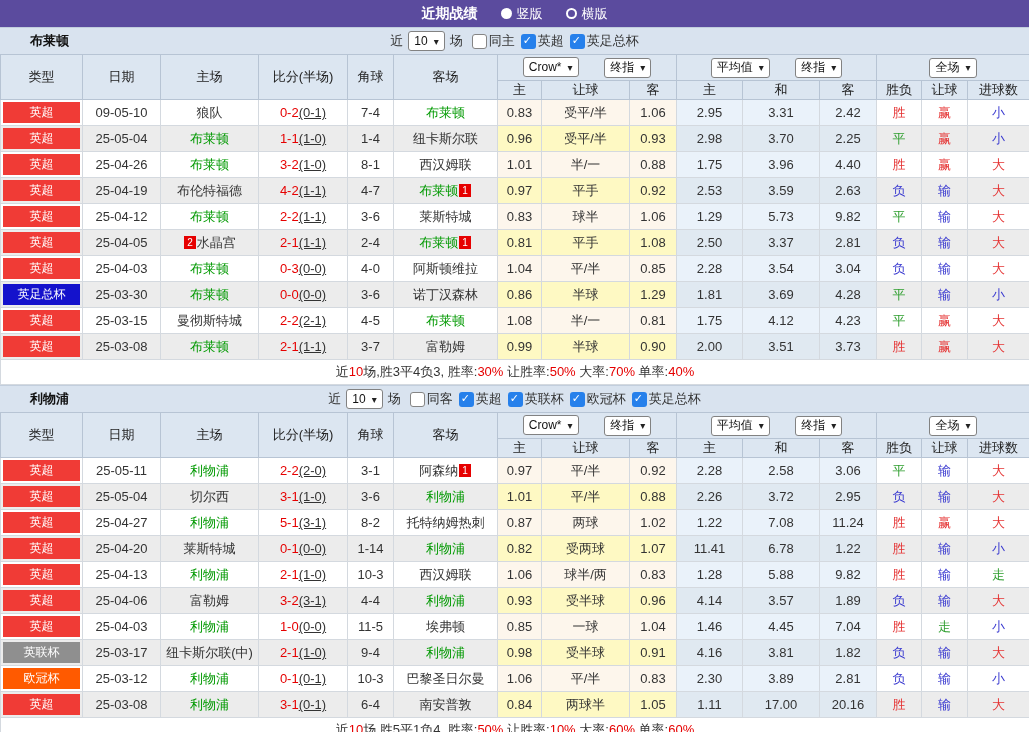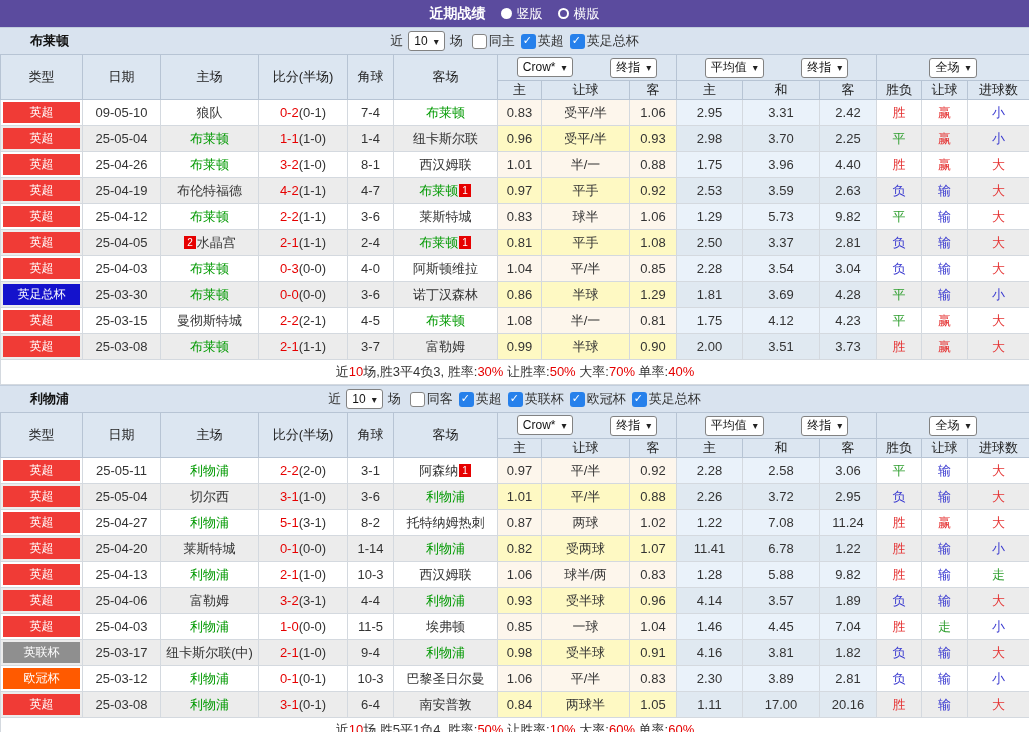--- a/index.html
+++ b/index.html
@@ -3,21 +3,21 @@
 <meta charset="utf-8">
 <style>
   * { box-sizing: border-box; margin: 0; padding: 0; }
   html,body { background:#fff; }
   body {
     font-family: "Liberation Sans", "DejaVu Sans", sans-serif;
     width: 1029px; color: #333; font-size: 13px;
   }
   .topbar {
     height: 27px; background: #5b4b9e; color: #fff;
-    display: flex; align-items: center; justify-content: center; gap: 15px;
+    display: flex; align-items: center; justify-content: center; gap: 23px;
   }
   .topbar .title { font-weight: bold; font-size: 14px; }
   .radiolab { display: inline-flex; align-items: center; gap: 5px; cursor: pointer; font-size: 13px; color:#fff; }
   .radio { width: 11px; height: 11px; border-radius: 50%; display: inline-block; }
   .radio.sel { background: #fff; }
   .radio.unsel { background: transparent; border: 2px solid #fff; }
 
   .teamrow {
     height: 27px; background: #d9e3ef; border-top: 1px solid #c2cedd;
     display: flex; align-items: center; position: relative;
@@ -39,38 +39,38 @@
   .select::after { content: "\25BE"; font-size: 10px; margin-left: 6px; color: #222; }
 
   table.grid { border-collapse: collapse; table-layout: fixed; width: 1029px; }
   table.grid th {
     background: #dce6f1; border: 1px solid #b7c4d4;
     font-weight: normal; color: #222; text-align: center; font-size: 13px;
   }
   tr.hdr-top th { height: 26px; }
   tr.hdr-bot th { height: 19px; }
   .selth { background: #dce6f1; }
-  .selth .select { margin: 0 17px; }
+  .selth .select { margin: 0 11px; }
 
   tbody td {
     border: 1px solid #d4d9df; text-align: center; height: 26px;
     padding: 0; color: #333; overflow: hidden; white-space: nowrap;
   }
   tr.odd  td { background: #fff; }
   tr.even td { background: #ececec; }
   tr.odd  td.crow { background: #fdf6ec; }
   tr.even td.crow { background: #fef9c3; }
   tr.odd  td.avgc { background: #eaf2fa; }
   tr.even td.avgc { background: #e0e9f1; }
   td.typecell { padding: 0; }
   .badge { display: block; margin: 2px; line-height: 21px; color: #fff; font-size: 12px; }
   .tname { cursor: pointer; }
   .tname.self { color: #009900; }
   .ft { color: #e60000; }
-  .ht { color: #333; }
+  .ht { color: #333; text-decoration: underline; }
   .redsup {
     display: inline-block; background: #e60000; color: #fff;
     font-size: 10px; line-height: 13px; padding: 0 3px; margin: 0 1px; vertical-align: 1px;
   }
   tfoot td {
     border: 1px solid #d4d9df; background: #fff; height: 25px;
     text-align: center; color: #333; font-size: 13px;
   }
   .sumred { color: #e60000; }
 </style>

